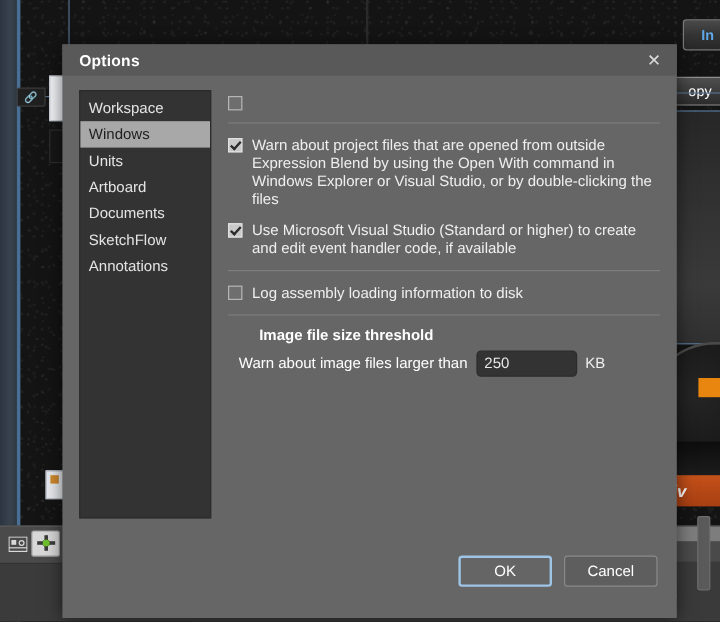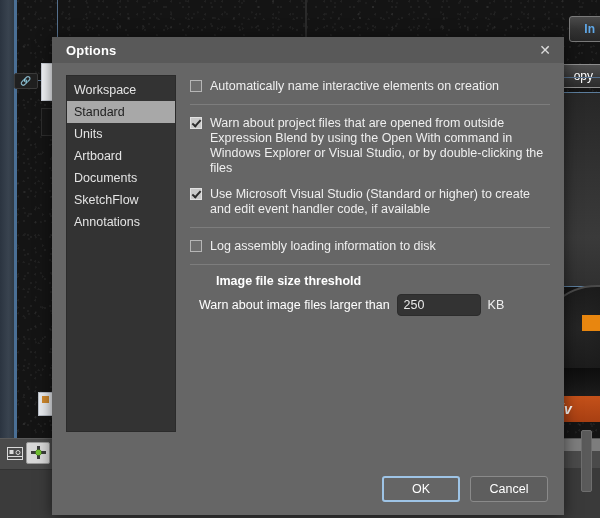--- a/index.html
+++ b/index.html
@@ -399,21 +399,21 @@
   }
   .unit-label {
     color: #efefef;
     font-size: 12.5px;
   }
 
   .dlg-footer {
     flex: 0 0 auto;
     height: 52px;
     display: flex;
-    align-items: center;
+    align-items: flex-start;
     justify-content: flex-end;
     gap: 10px;
     padding-right: 16px;
   }
   .dlg-btn {
     min-width: 78px;
     padding: 5px 10px;
     font-family: "Liberation Sans", sans-serif;
     font-size: 12.5px;
     color: #ffffff;
@@ -491,21 +491,21 @@
       <div class="dlg-close">✕</div>
     </div>
 
     <div class="dlg-body">
 
       <div class="cat-list">
         <div class="cat-item">
           <span>Workspace</span>
         </div>
         <div class="cat-item selected">
-          <span>Standard</span>
+          <span>Windows</span>
         </div>
         <div class="cat-item">
           <span>Units</span>
         </div>
         <div class="cat-item">
           <span>Artboard</span>
         </div>
         <div class="cat-item">
           <span>Documents</span>
         </div>
@@ -514,21 +514,20 @@
         </div>
         <div class="cat-item">
           <span>Annotations</span>
         </div>
       </div>
 
       <div class="opt-pane">
 
         <div class="opt-row">
           <span class="cbx"></span>
-          <span class="opt-label">Automatically name interactive elements on creation</span>
         </div>
 
         <div class="sep"></div>
 
         <div class="opt-row">
           <span class="cbx checked"></span>
           <span class="opt-label">Warn about project files that are opened from outside Expression Blend by using the Open With command in Windows Explorer or Visual Studio, or by double-clicking the files</span>
         </div>
 
         <div style="height:7px;"></div>

